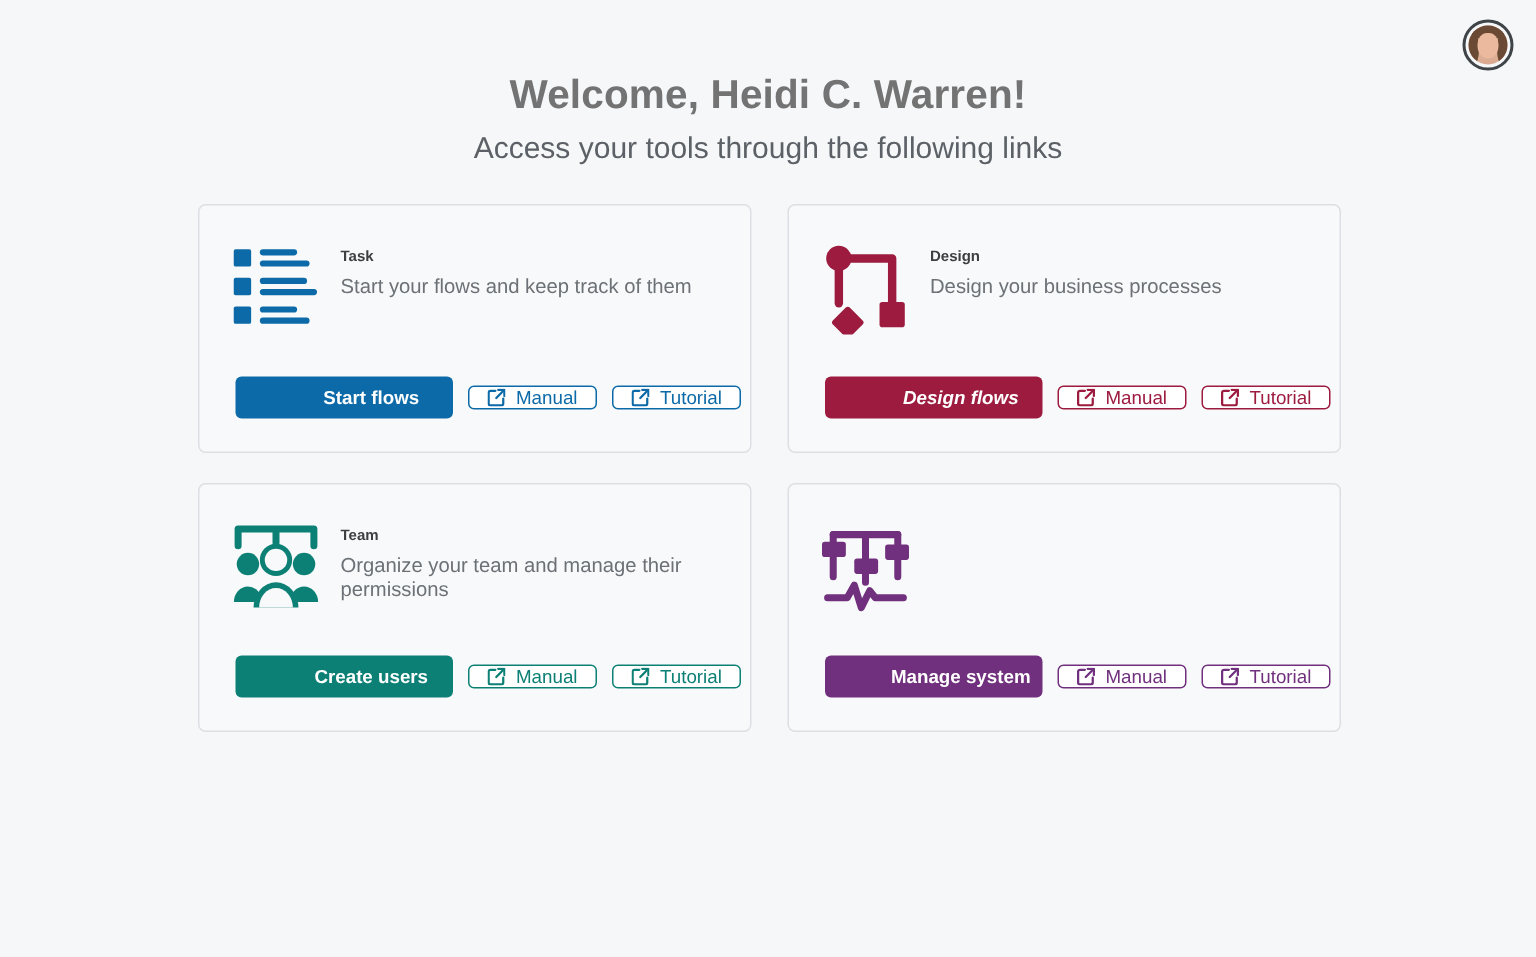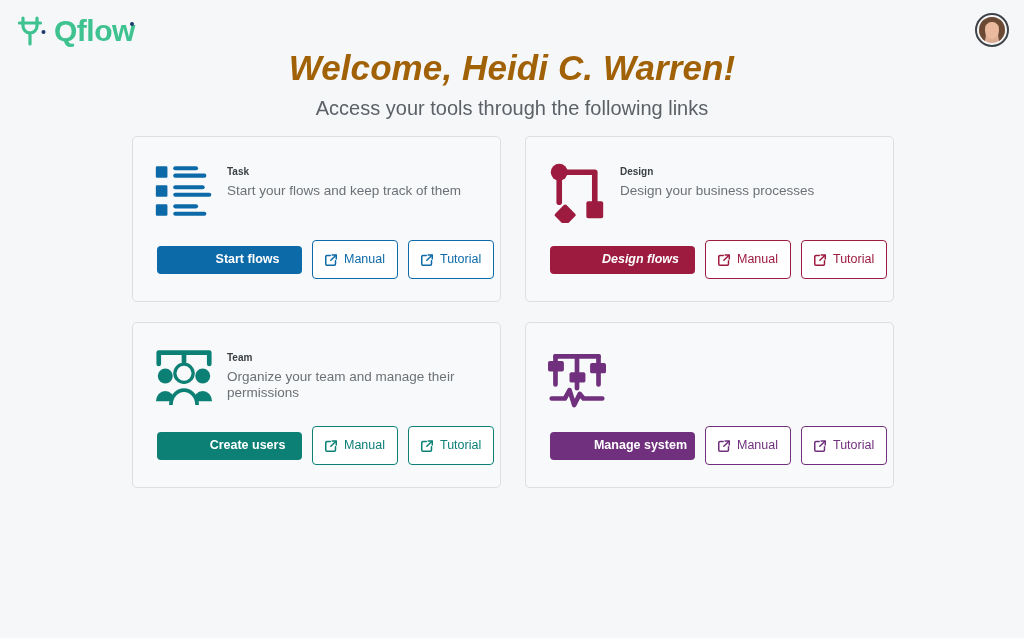--- a/index.html
+++ b/index.html
@@ -81,25 +81,24 @@
 
   
   .headings {
     position: absolute;
     top: 48px;
     left: 0;
     width: 1024px;
     text-align: center;
   }
   .welcome-title {
-    font-size: 35px;
+    font-size: 27px;
     font-weight: bold;
-    color: #a16207;
+    color: #737373;
     letter-spacing: 0.1px;
-    font-style: italic;
   }
   .welcome-sub {
     margin-top: 9px;
     font-size: 20px;
     font-weight: normal;
     color: #5b6166;
   }
 
   
   .grid {
@@ -174,21 +173,21 @@
     font-family: "Liberation Sans", sans-serif;
     cursor: pointer;
     display: flex;
     align-items: center;
     justify-content: center;
     line-height: 1;
     padding-left: 36px;
   }
 
   .btn-outline {
-    height: 39px;
+    height: 16px;
     padding: 0 12px;
     border-radius: 4px;
     background: #ffffff;
     font-size: 12.5px;
     font-family: "Liberation Sans", sans-serif;
     cursor: pointer;
     display: flex;
     align-items: center;
     gap: 7px;
     line-height: 1;
@@ -198,30 +197,20 @@
 
   .ext-icon { width: 12px; height: 12px; display: block; flex: 0 0 12px; }
 
   
 </style>
 </head>
 <body>
 
 <div class="topbar">
 
-  <div class="logo">
-    <svg width="38" height="34" viewBox="0 0 38 34">
-      <path d="M5 4 L5 12 A7 7 0 0 0 12 19 L12 19" fill="none" stroke="#3ec28f" stroke-width="3.2" stroke-linecap="round"></path>
-      <path d="M19 4 L19 12 A7 7 0 0 1 12 19 L12 30" fill="none" stroke="#3ec28f" stroke-width="3.2" stroke-linecap="round"></path>
-      <path d="M1.5 9 L22.5 9" fill="none" stroke="#3ec28f" stroke-width="3.2" stroke-linecap="round"></path>
-      <circle cx="25.5" cy="18" r="2" fill="#1b3a6b"></circle>
-    </svg>
-    <span style="font-size:30px;font-weight:bold;color:#3ec28f;letter-spacing:-0.5px;margin-left:-2px;">Qflow</span>
-    <span style="display:inline-block;width:4px;height:4px;border-radius:50%;background:#1b3a6b;margin-left:-5px;margin-bottom:14px;"></span>
-  </div>
 
   <div class="avatar-wrap">
     <div class="avatar">
       <div class="hair-top"></div>
       <div class="hair-l"></div>
       <div class="hair-r"></div>
       <div class="face"></div>
     </div>
   </div>
 </div>

